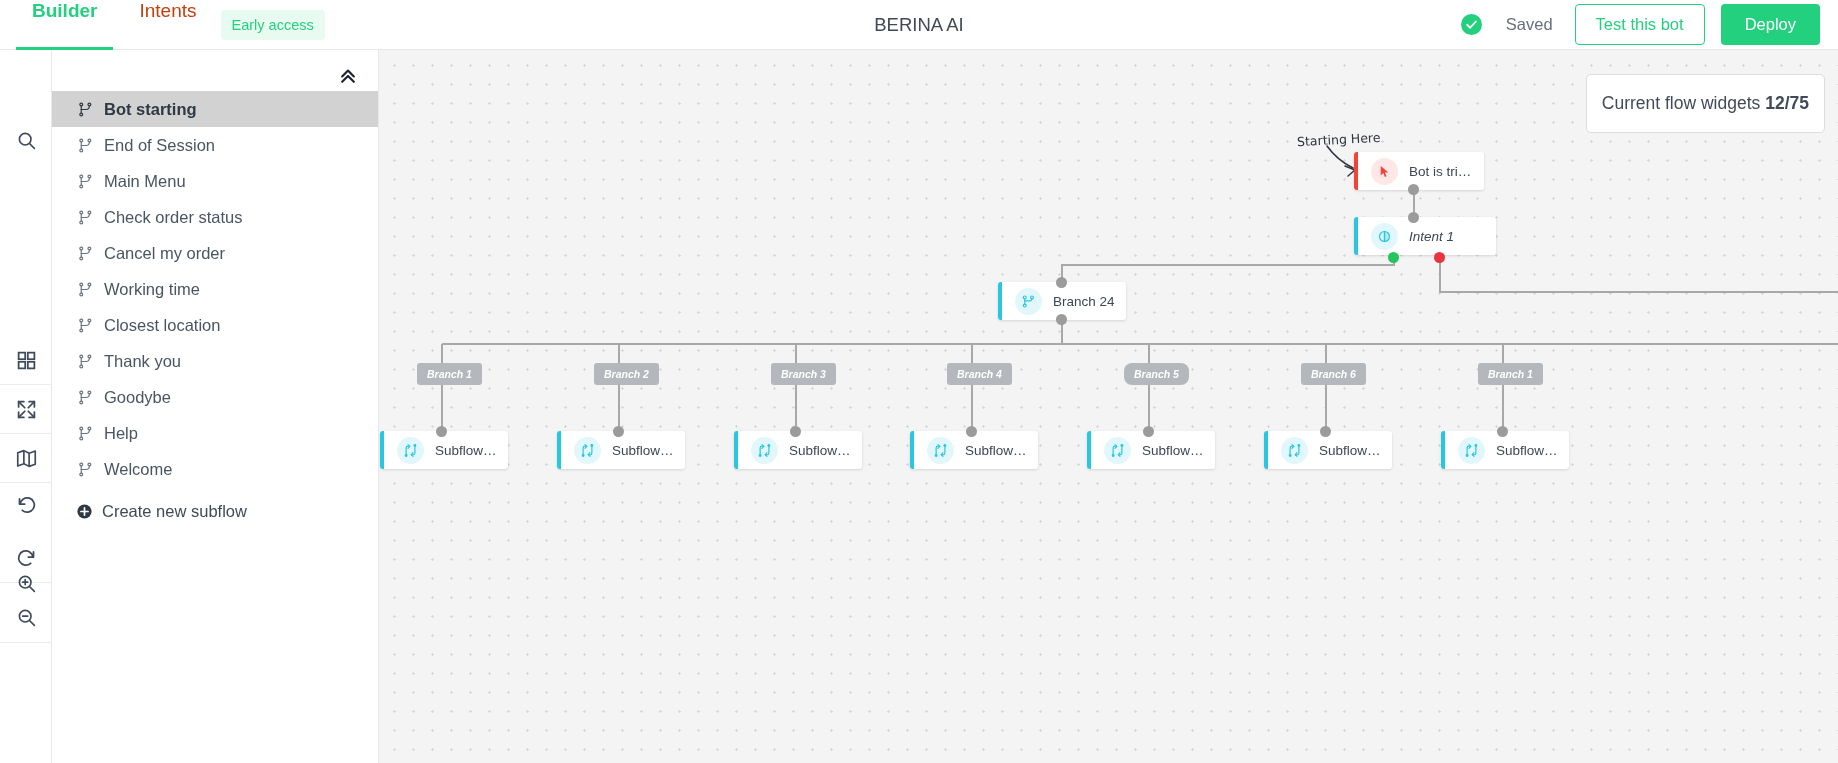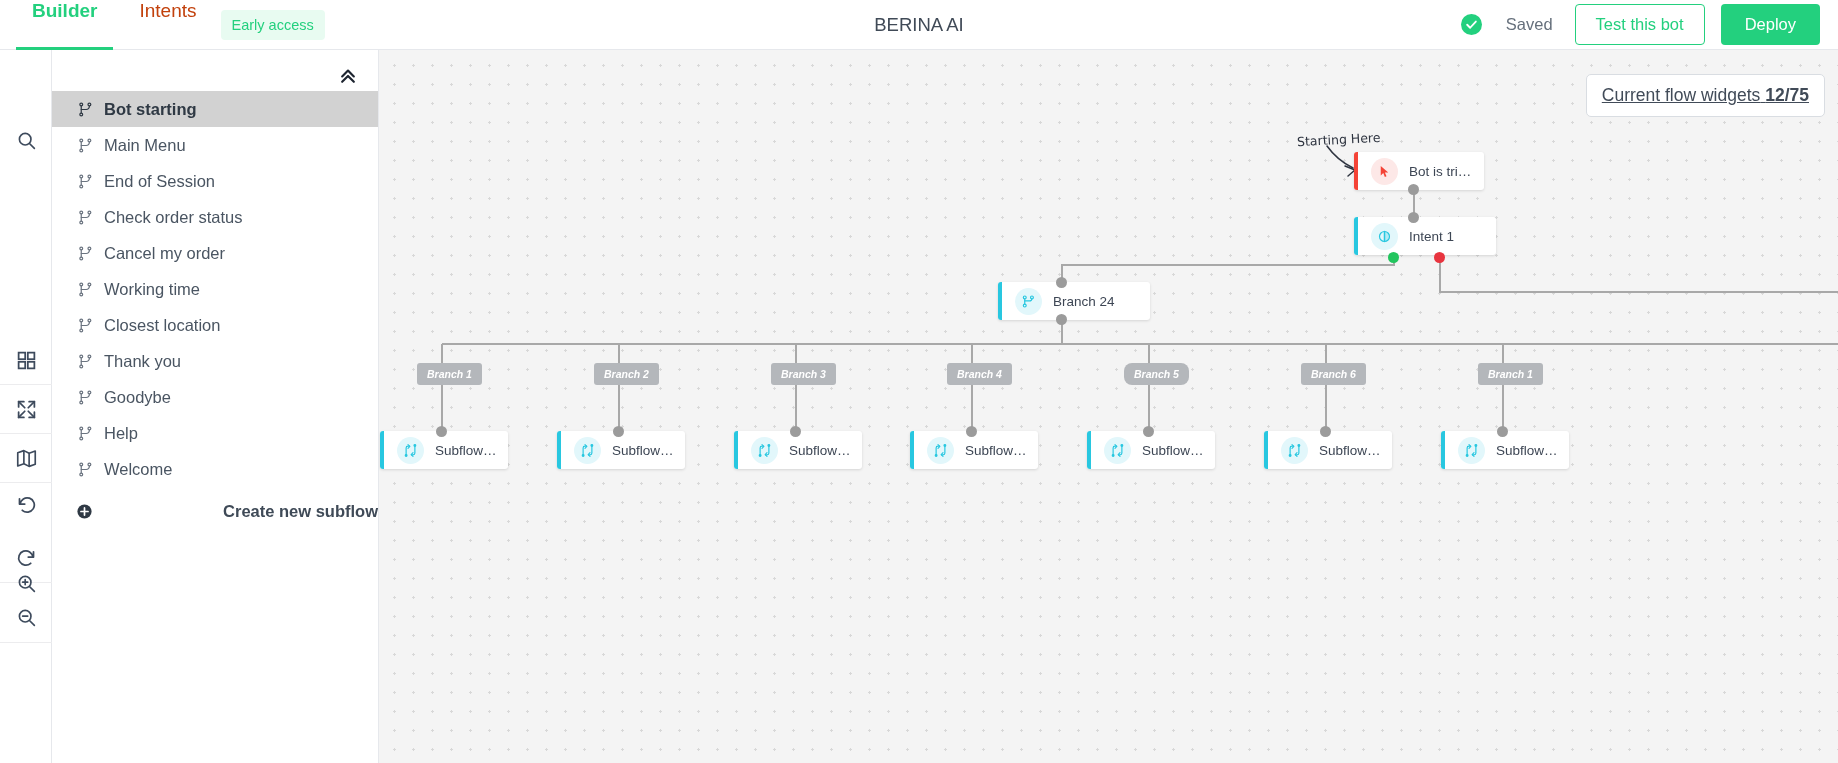--- a/index.html
+++ b/index.html
@@ -91,39 +91,39 @@
     height: 36px; padding-left: 25px; cursor: pointer;
     font-size: 16.5px; color: #4a5562;
   }
   .flow-item.active { background: #d2d2d2; font-weight: 700; color: #2f3944; }
   .flow-item .ico { width: 17px; height: 17px; display: block; flex: none; color: #6b7480; }
   .flow-item.active .ico { color: #2f3944; }
   .flow-item .ico svg { width: 17px; height: 17px; display: block; }
   .flow-item-create {
     display: flex; align-items: center; gap: 9px;
     height: 36px; padding-left: 24px; margin-top: 6px; cursor: pointer;
-    font-size: 16.5px; color: #3f4a57; font-weight: 700; justify-content: space-between;
+    font-size: 16.5px; color: #3f4a57; font-weight: 400;
   }
   .plus-ico { width: 17px; height: 17px; flex: none; }
 
   
   .canvas {
     position: absolute; top: 50px; left: 379px;
     width: 1459px; height: 713px;
     background-color: #f4f4f4;
     background-image: radial-gradient(#d8d8d8 1.1px, transparent 1.2px);
     background-size: 19px 19px;
     background-position: 6px 6px;
     overflow: hidden;
   }
   .widget-counter {
     position: absolute; top: 24px; right: 13px;
     background: #ffffff; border: 1px solid #d9dde2; border-radius: 5px;
-    padding: 10px 15px; font-size: 17.5px; color: #414b58;
-    white-space: nowrap; z-index: 10; text-decoration: underline;
+    padding: 18px 15px; font-size: 17.5px; color: #414b58;
+    white-space: nowrap; z-index: 10;
   }
   .widget-counter b { font-weight: 700; }
 
   svg.wires { position: absolute; inset: 0; width: 1459px; height: 713px; pointer-events: none; }
 
   
   .node {
     position: absolute; background: #ffffff; border-radius: 3px;
     box-shadow: 0 1px 3px rgba(0,0,0,0.13);
     display: flex; align-items: center;
@@ -137,24 +137,24 @@
   }
   .node .nico svg { width: 15px; height: 15px; }
   .node .nlabel {
     margin-left: 11px; font-size: 13.5px; color: #3d4654;
     white-space: nowrap; overflow: hidden; text-overflow: ellipsis;
     padding-right: 10px;
   }
   .node-trigger { width: 130px; height: 38px; }
   .node-trigger .accent { background: #f44336; }
   .node-trigger .nico { background: #fde8e7; color: #f44336; }
-  .node-intent { width: 142px; height: 38px; }
+  .node-intent { width: 142px; height: 38px; font-style: italic; }
   .node-intent .accent { background: #28c7e0; }
   .node-intent .nico { background: #e2f7fb; color: #28c7e0; }
-  .node-branch { width: 152px; height: 38px; }
+  .node-branch { width: 128px; height: 38px; }
   .node-branch .accent { background: #28c7e0; }
   .node-branch .nico { background: #e2f7fb; color: #28c7e0; }
   .node-subflow { width: 128px; height: 38px; }
   .node-subflow .accent { background: #28c7e0; }
   .node-subflow .nico { background: #e2f7fb; color: #28c7e0; }
 
   
   .port { position: absolute; border-radius: 50%; z-index: 6; }
   .port-gray { width: 11px; height: 11px; background: #9b9b9b; }
   .port-green { width: 11px; height: 11px; background: #22c55e; }
@@ -294,33 +294,33 @@
         <div class="flow-item">
           <span class="ico">
             <svg viewBox="0 0 24 24" fill="none" stroke="currentColor" stroke-width="1.7" stroke-linecap="round" stroke-linejoin="round">
               <circle cx="6" cy="19" r="2"></circle>
               <circle cx="6" cy="5" r="2"></circle>
               <circle cx="17.5" cy="5" r="2"></circle>
               <path d="M6 17 V7"></path>
               <path d="M6 12 h7 a4.5 4.5 0 0 0 4.5-4.5"></path>
             </svg>
           </span>
+          <span>End of Session</span>
+        </div>
+        <div class="flow-item">
+          <span class="ico">
+            <svg viewBox="0 0 24 24" fill="none" stroke="currentColor" stroke-width="1.7" stroke-linecap="round" stroke-linejoin="round">
+              <circle cx="6" cy="19" r="2"></circle>
+              <circle cx="6" cy="5" r="2"></circle>
+              <circle cx="17.5" cy="5" r="2"></circle>
+              <path d="M6 17 V7"></path>
+              <path d="M6 12 h7 a4.5 4.5 0 0 0 4.5-4.5"></path>
+            </svg>
+          </span>
           <span>Main Menu</span>
-        </div>
-        <div class="flow-item">
-          <span class="ico">
-            <svg viewBox="0 0 24 24" fill="none" stroke="currentColor" stroke-width="1.7" stroke-linecap="round" stroke-linejoin="round">
-              <circle cx="6" cy="19" r="2"></circle>
-              <circle cx="6" cy="5" r="2"></circle>
-              <circle cx="17.5" cy="5" r="2"></circle>
-              <path d="M6 17 V7"></path>
-              <path d="M6 12 h7 a4.5 4.5 0 0 0 4.5-4.5"></path>
-            </svg>
-          </span>
-          <span>End of Session</span>
         </div>
         <div class="flow-item">
           <span class="ico">
             <svg viewBox="0 0 24 24" fill="none" stroke="currentColor" stroke-width="1.7" stroke-linecap="round" stroke-linejoin="round">
               <circle cx="6" cy="19" r="2"></circle>
               <circle cx="6" cy="5" r="2"></circle>
               <circle cx="17.5" cy="5" r="2"></circle>
               <path d="M6 17 V7"></path>
               <path d="M6 12 h7 a4.5 4.5 0 0 0 4.5-4.5"></path>
             </svg>

